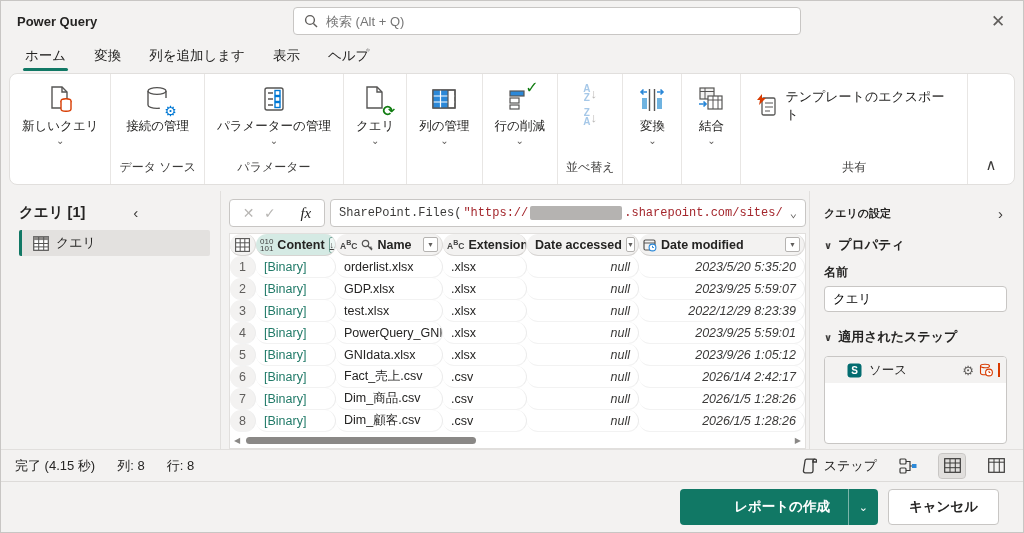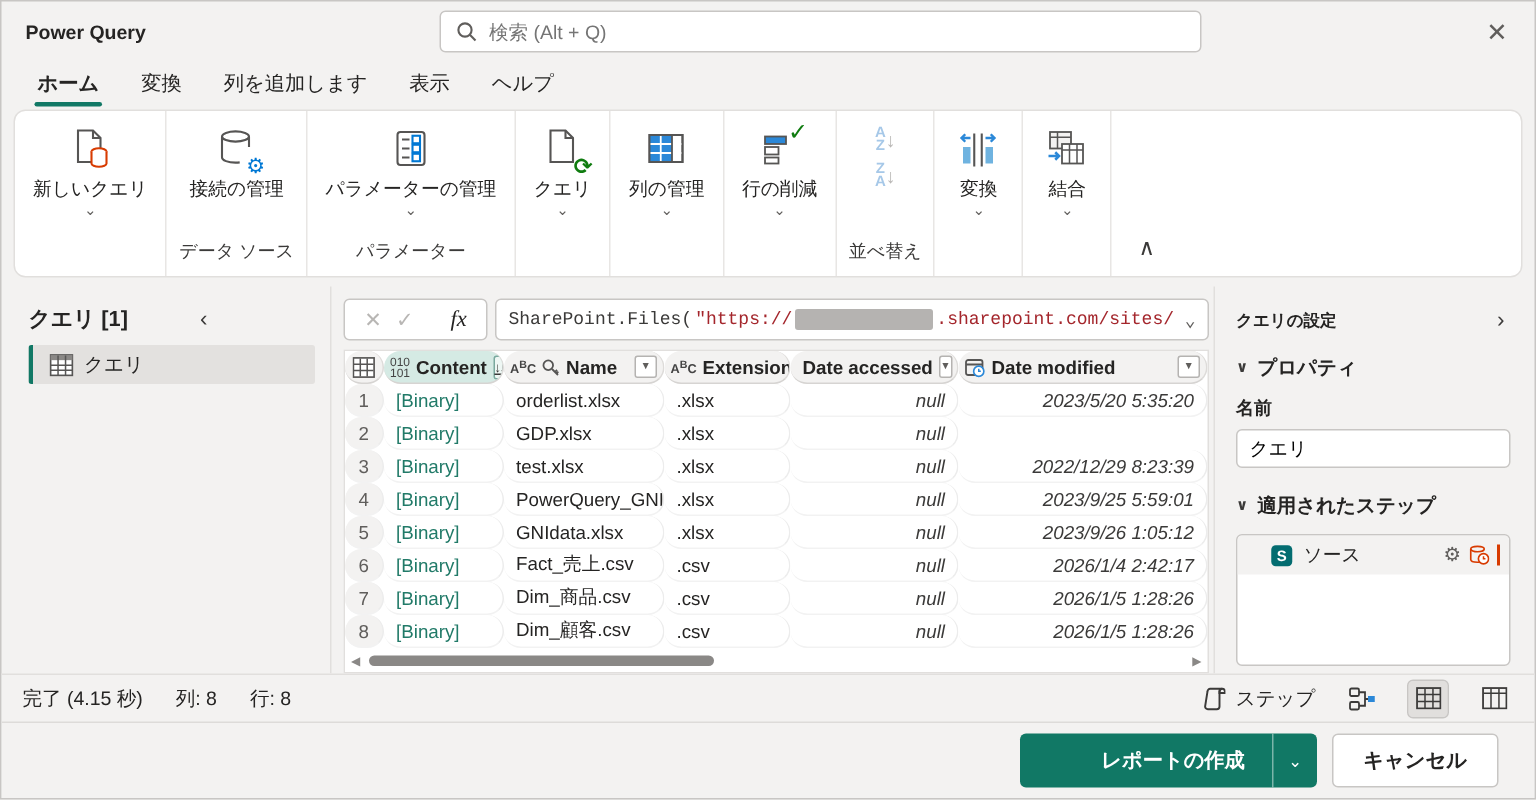--- a/index.html
+++ b/index.html
@@ -16,21 +16,21 @@
   .searchbox { position:absolute; left:292px; top:6px; width:508px; height:28px;
     background:#fff; border:1px solid #c8c6c4; border-radius:4px;
     display:flex; align-items:center; padding:0 10px; gap:8px; }
   .searchbox input { border:0; outline:0; flex:1; font:inherit; color:#605e5c; background:transparent; }
   .search-glyph { width:14px; height:14px; flex:none; }
   .close-btn { position:absolute; right:14px; top:10px; width:22px; height:22px;
     color:#605e5c; font-size:17px; line-height:22px; text-align:center; cursor:pointer; }
   
   .tabbar { position:absolute; left:4px; top:40px; right:0; height:32px; display:flex; gap:4px; padding-left:8px; }
   .tab { padding:6px 12px 4px; font-size:13.5px; color:#252423; position:relative; cursor:pointer; }
-  .tab.active { font-weight:bold; }
+  .tab.active { font-weight:normal; }
   .tab.active::after { content:""; position:absolute; left:10px; right:10px; bottom:2px; height:3px;
     border-radius:2px; background:var(--accent); }
   
   .ribbon { position:absolute; left:8px; right:8px; top:72px; height:112px;
     background:#fff; border:1px solid #e1dfdd; border-radius:8px;
     display:flex; overflow:hidden; }
   .grp { display:flex; flex-direction:column; align-items:center; border-right:1px solid #e8e6e4; padding:6px 6px 2px; }
   .grp:last-child { border-right:0; }
   .grp-cmds { flex:1; display:flex; align-items:flex-start; justify-content:center; gap:4px; }
   .cmd { display:flex; flex-direction:column; align-items:center; gap:2px; padding:2px 6px; cursor:pointer; }
@@ -318,20 +318,39 @@
             <path d="M2 19 h7 M6.5 16.5 L9 19 l-2.5 2.5" fill="none" stroke="#2b88d8" stroke-width="1.7"></path>
           </svg>
         </span>
         <span class="lbl">結合</span>
         <span class="chev">⌄</span>
       </div>
     </div>
     <div class="grp-label">&nbsp;</div>
   </div>
 
+  <div class="grp share-grp">
+    <div class="grp-cmds">
+      <div class="export-cmd">
+        <span style="position:relative; width:18px; height:20px;">
+          <svg width="16" height="20" viewBox="0 0 16 20" style="position:absolute; right:0; top:1px;">
+            <rect x="1" y="1" width="13" height="17" rx="1.5" fill="#fff" stroke="#565554" stroke-width="1.3"></rect>
+            <line x1="4" y1="6" x2="12" y2="6" stroke="#565554" stroke-width="1.2"></line>
+            <line x1="4" y1="10" x2="12" y2="10" stroke="#565554" stroke-width="1.2"></line>
+            <line x1="4" y1="14" x2="9" y2="14" stroke="#565554" stroke-width="1.2"></line>
+          </svg>
+          <svg width="9" height="11" viewBox="0 0 9 11" style="position:absolute; left:-2px; top:-2px;">
+            <path d="M5 0 L0 6 h3 L2 11 L9 4 h-4 z" fill="#d83b01"></path>
+          </svg>
+        </span>
+        <span class="lbl">テンプレートのエクスポート</span>
+      </div>
+    </div>
+    <div class="grp-label">共有</div>
+  </div>
 
   <div class="grp collapse-grp">
     <div class="collapse-btn">∧</div>
   </div>
 </div>
 
 <div class="queries-pane">
   <div class="qp-head">
     <span class="qp-title">クエリ [1]</span>
     <span class="qp-collapse">‹</span>
@@ -424,20 +443,21 @@
     <div class="g-cell">.xlsx</div>
     <div class="g-cell cell-num">null</div>
     <div class="g-cell cell-num">2023/5/20 5:35:20</div>
   </div>
   <div class="g-row">
     <div class="g-cell rownum">2</div>
     <div class="g-cell cell-binary">[Binary]</div>
     <div class="g-cell">GDP.xlsx</div>
     <div class="g-cell">.xlsx</div>
     <div class="g-cell cell-num">null</div>
+    <div class="g-cell cell-num">2023/9/25 5:59:07</div>
   </div>
   <div class="g-row">
     <div class="g-cell rownum">3</div>
     <div class="g-cell cell-binary">[Binary]</div>
     <div class="g-cell">test.xlsx</div>
     <div class="g-cell">.xlsx</div>
     <div class="g-cell cell-num">null</div>
     <div class="g-cell cell-num">2022/12/29 8:23:39</div>
   </div>
   <div class="g-row">

